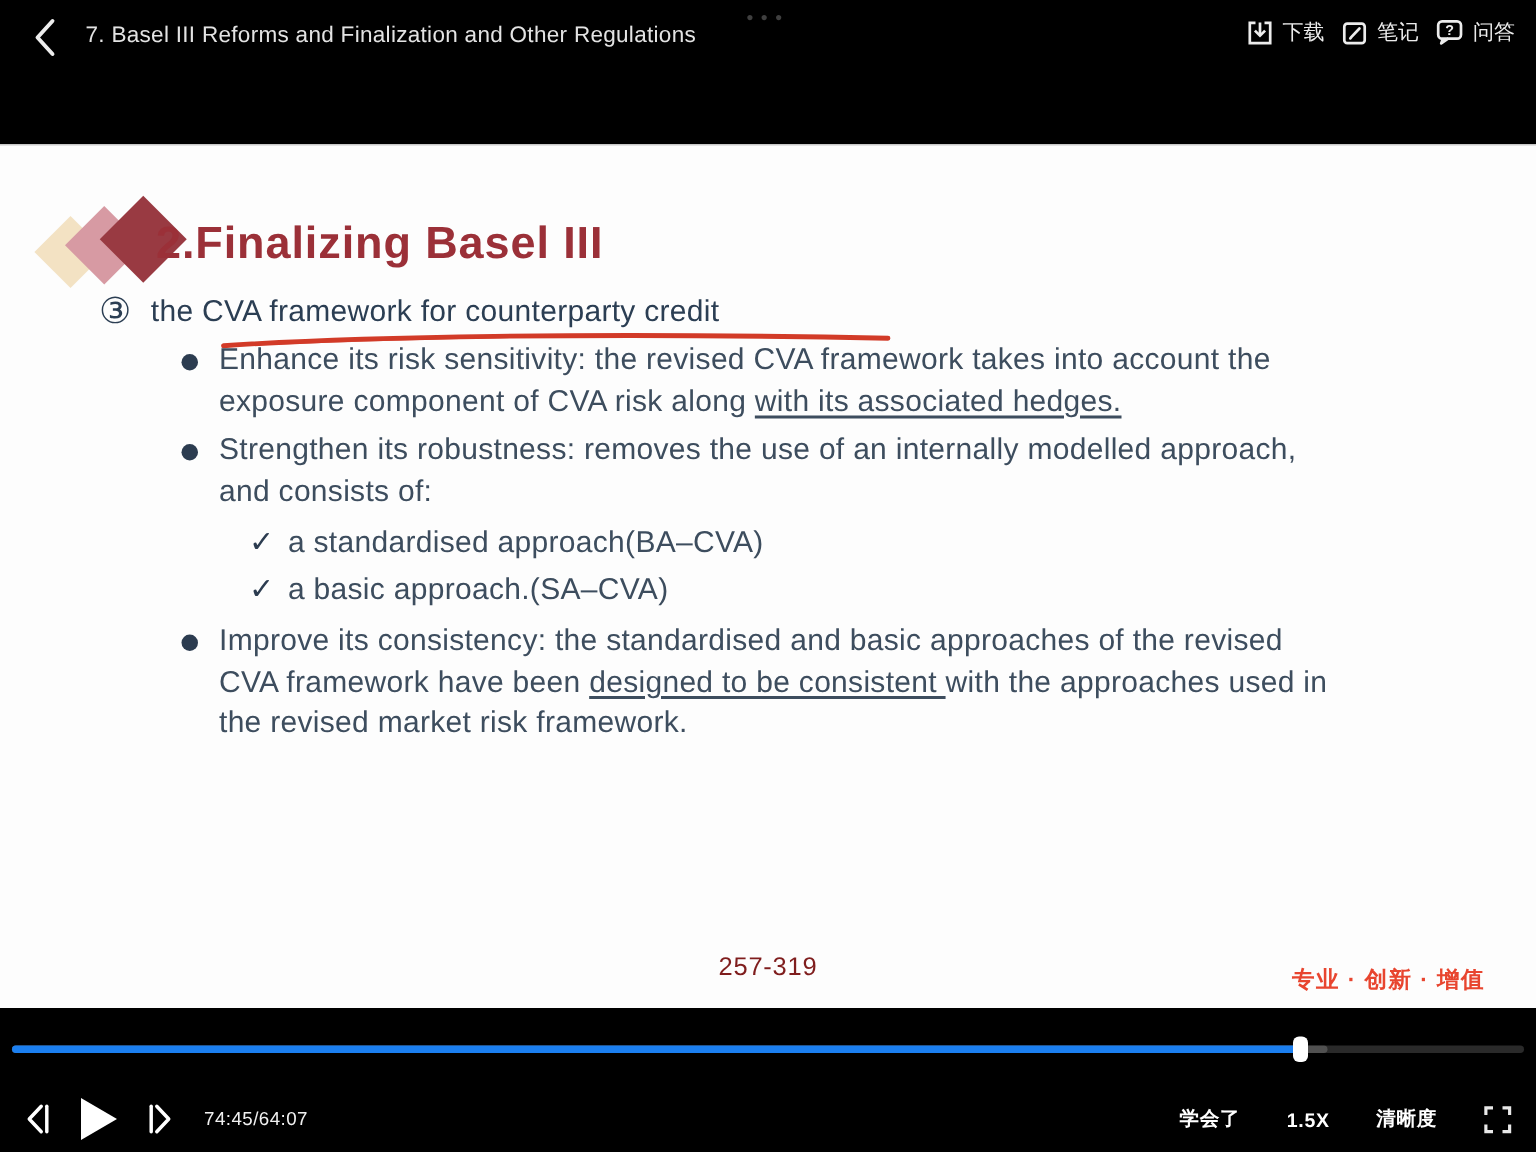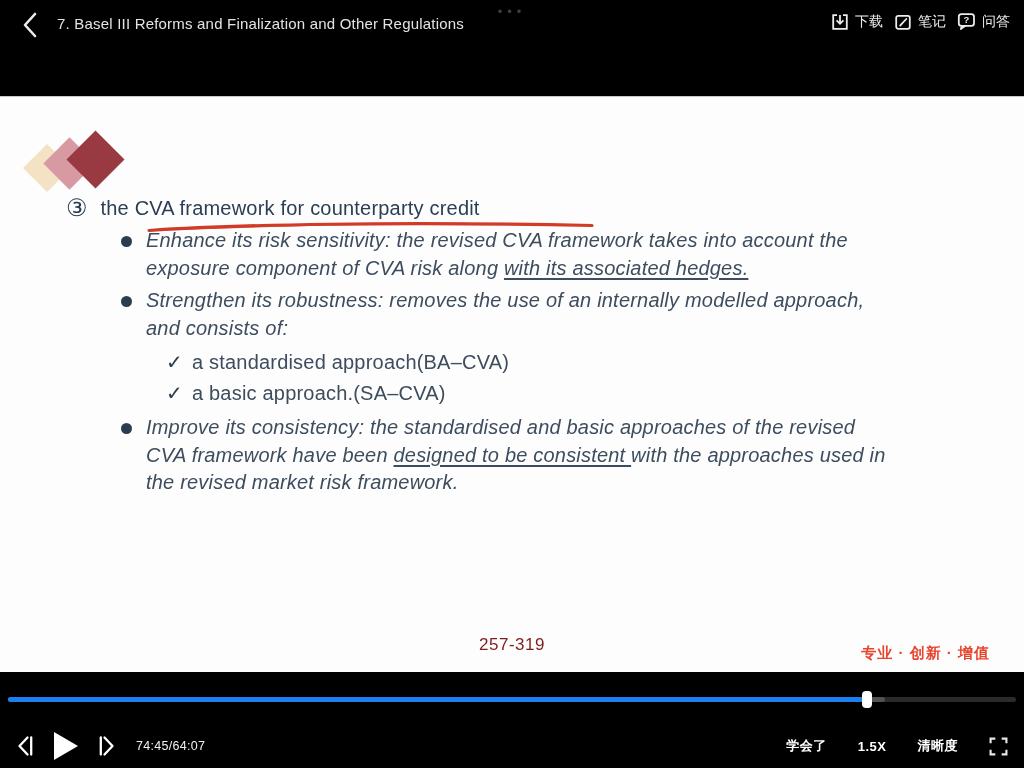--- a/index.html
+++ b/index.html
@@ -28,21 +28,21 @@
   .logo .d3 { left:47px; top:4px;  width:41px; height:41px; background:#993a42; }
   .slide-title { position:absolute; left:104px; top:49px; font-size:30px; font-weight:bold;
                  color:#9b3038; letter-spacing:.6px; }
   .heading-row { position:absolute; left:66px; top:99px; display:flex; align-items:center; gap:13px; }
   .item-number { font-size:24px; color:#2b3e53; line-height:1; }
   .heading-text { font-size:20px; font-weight:normal; color:#2b3e53; letter-spacing:.2px; }
   .swoosh { position:absolute; left:146px; top:122px; }
 
   .content { position:absolute; left:119px; top:130px; width:775px; font-size:20px;
              line-height:27.5px; color:#3d4d5e; letter-spacing:.2px; }
-  .bullet-row { position:relative; padding-left:27px; margin-bottom:5px; max-width:775px;font-style:italic; }
+  .bullet-row { position:relative; padding-left:27px; margin-bottom:5px; max-width:775px; }
   .disc { position:absolute; left:2px; top:9px; width:11px; height:11px; border-radius:50%;
           background:#2c3c50; }
   .u { text-decoration:underline; text-underline-offset:3px; text-decoration-thickness:1.5px; }
   .check-list { margin:3px 0 5px 0; }
   .check-row { display:flex; gap:9px; padding-left:47px; line-height:31px; }
   .check-glyph { color:#2c3c50; }
 
   .page-number { position:absolute; left:0; right:0; top:538px; text-align:center; font-size:17px;
                  color:#7f1d1d; letter-spacing:.5px; }
   .slogan { position:absolute; right:34px; top:547px; font-size:15px; font-weight:bold;
@@ -106,20 +106,21 @@
     </div>
   </div>
 </div>
 
 <div class="video-area">
   <div class="logo">
     <div class="d d1"></div>
       <div class="d d2"></div>
       <div class="d d3"></div>
   </div>
+  <div class="slide-title">2.Finalizing Basel III</div>
 
   <div class="heading-row">
     <span class="item-number">③</span>
     <span class="heading-text">the CVA framework for counterparty credit</span>
   </div>
   <svg class="swoosh" width="450" height="15" viewBox="0 0 450 15">
     <path d="M3 11.5 C 90 5.5, 250 2.5, 446 6.5" fill="none" stroke="#d23b28" stroke-width="3.2" stroke-linecap="round"></path>
     <path d="M3 11.5 C 110 7, 230 4.5, 320 4.5" fill="none" stroke="#d23b28" stroke-width="1.4" stroke-linecap="round" opacity=".8"></path>
   </svg>
 

